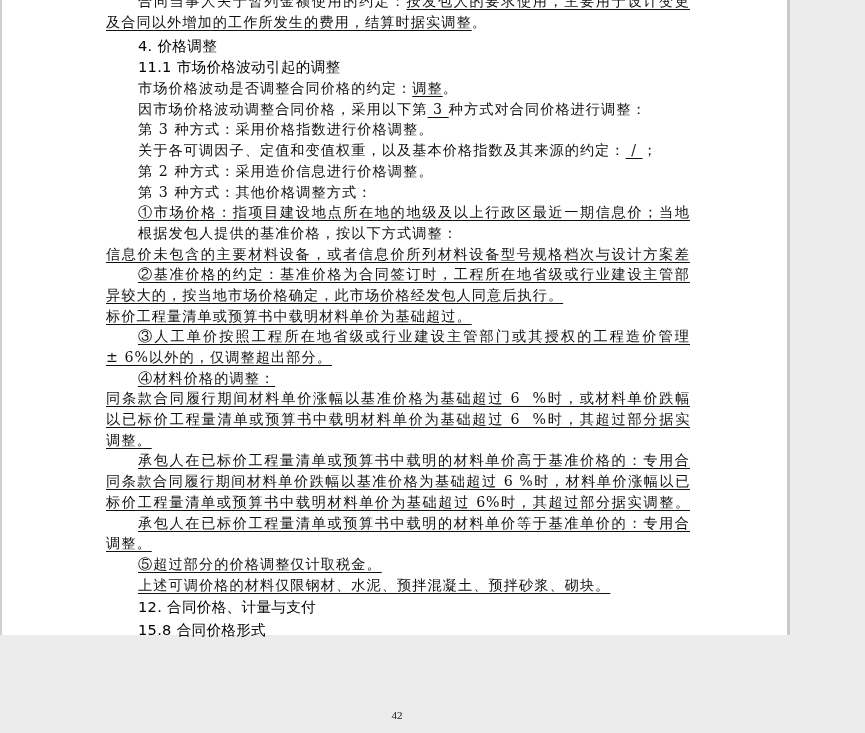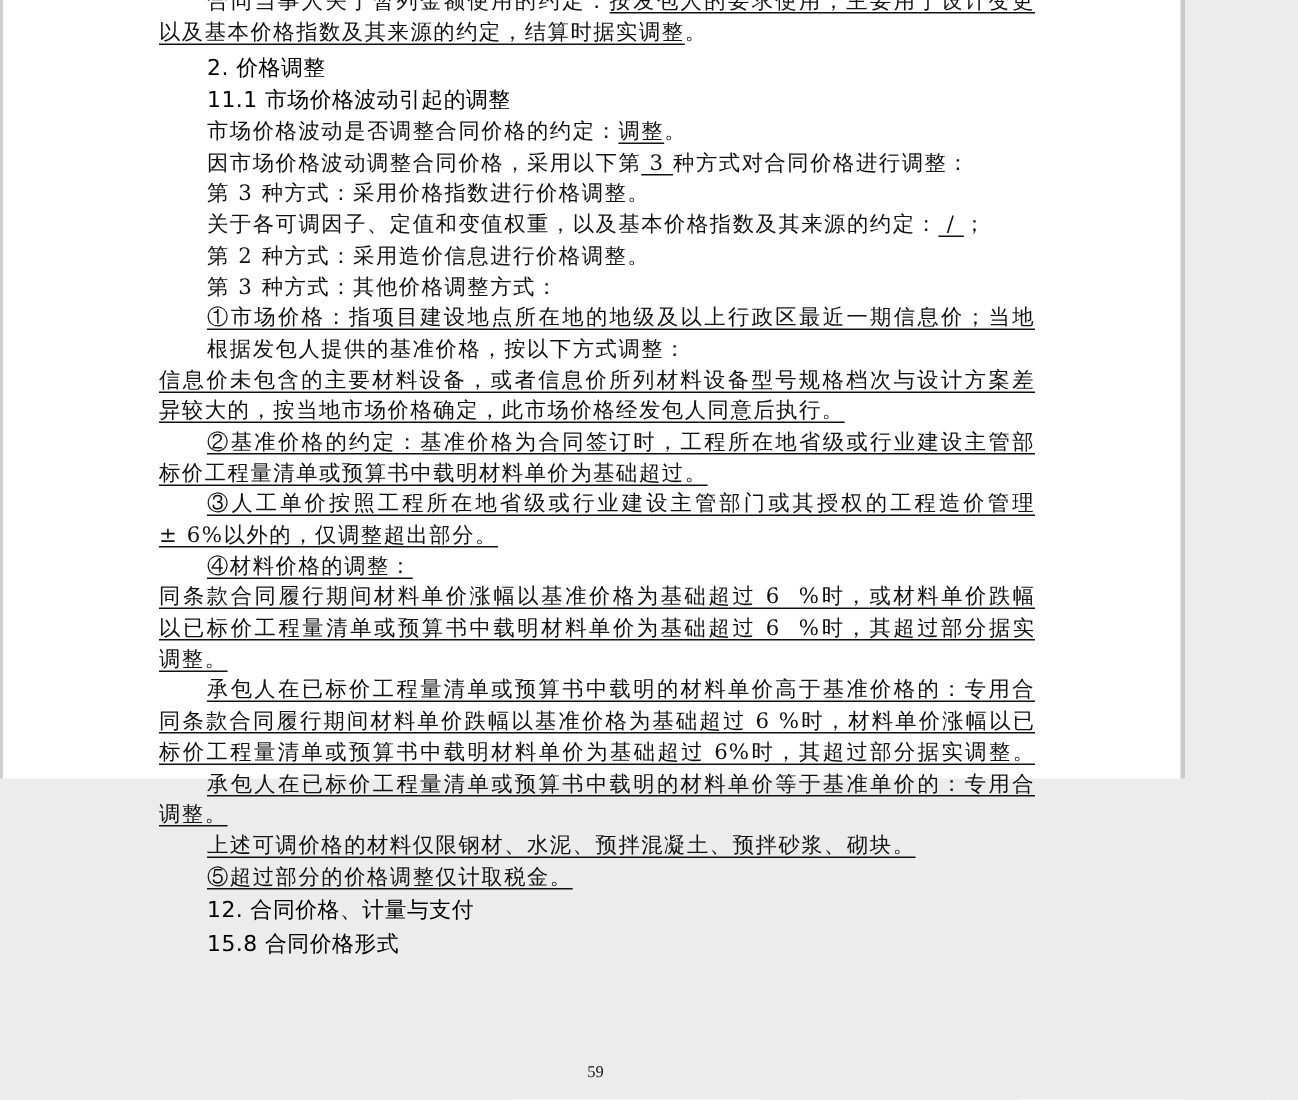--- a/index.html
+++ b/index.html
@@ -3,21 +3,21 @@
 <meta charset="utf-8">
 <style>
   html, body { margin:0; padding:0; }
   body {
     width:865px; height:733px; overflow:hidden; position:relative;
     background:#ececec;
     font-family:"DejaVu Serif", "Liberation Serif", serif;
     color:#111;
   }
   .page {
-    position:absolute; left:0; top:0; width:790px; height:519px;
+    position:absolute; left:0; top:0; width:790px; height:635px;
     background:#ffffff;
     border-left:2px solid #cfcfcf;
     border-right:3px solid #cacaca;
     box-sizing:border-box;
   }
   .content {
     position:absolute; left:104px; top:-9px; width:584px;
   }
   .line {
     height:20.7px; line-height:20.7px;
@@ -43,24 +43,24 @@
 <body>
 
 <div class="page">
   <div class="content">
 
     <div class="line indent just">
       <span>合同当事人关于暂列金额使用的约定：</span><span class="u">按发包人的要求使用，主要用于设计变更</span>
     </div>
 
     <div class="line">
-      <span class="u">以及基本价格指数及其来源的约定，结算时据实调整</span><span>。</span>
+      <span class="u">及合同以外增加的工作所发生的费用，结算时据实调整</span><span>。</span>
     </div>
 
-    <div class="line heading h-lg" style="margin-top:2px">2. 价格调整</div>
+    <div class="line heading h-lg" style="margin-top:2px">4. 价格调整</div>
 
     <div class="line heading">11.1 市场价格波动引起的调整</div>
 
     <div class="line indent">
       <span>市场价格波动是否调整合同价格的约定：</span><span class="u">调整</span><span>。</span>
     </div>
 
     <div class="line indent">
       <span>因市场价格波动调整合同价格，采用以下第</span><span class="blank-fill" style="white-space:pre"> 3 </span><span>种方式对合同价格进行调整：</span>
     </div>
@@ -72,44 +72,44 @@
     </div>
 
     <div class="line indent">第 2 种方式：采用造价信息进行价格调整。</div>
 
     <div class="line indent">第 3 种方式：其他价格调整方式：</div>
 
     <div class="line indent just"><span class="u">①市场价格：指项目建设地点所在地的地级及以上行政区最近一期信息价；当地</span></div>
 
     <div class="line indent">根据发包人提供的基准价格，按以下方式调整：</div>
     <div class="line just"><span class="u">信息价未包含的主要材料设备，或者信息价所列材料设备型号规格档次与设计方案差</span></div>
+    <div class="line indent just"><span class="u">②基准价格的约定：基准价格为合同签订时，工程所在地省级或行业建设主管部</span></div>
+
     <div class="line"><span class="u">异较大的，按当地市场价格确定，此市场价格经发包人同意后执行。</span></div>
-
-    <div class="line indent just"><span class="u">②基准价格的约定：基准价格为合同签订时，工程所在地省级或行业建设主管部</span></div>
     <div class="line"><span class="u">标价工程量清单或预算书中载明材料单价为基础超过。</span></div>
 
     <div class="line indent just"><span class="u">③人工单价按照工程所在地省级或行业建设主管部门或其授权的工程造价管理</span></div>
     <div class="line"><span class="u">± 6%以外的，仅调整超出部分。</span></div>
 
     <div class="line indent"><span class="u">④材料价格的调整：</span></div>
 
     <div class="line just" style="letter-spacing:0.6px; white-space:pre"><span class="u">同条款合同履行期间材料单价涨幅以基准价格为基础超过 6  %时，或材料单价跌幅</span></div>
     <div class="line just" style="letter-spacing:0.6px; white-space:pre"><span class="u">以已标价工程量清单或预算书中载明材料单价为基础超过 6  %时，其超过部分据实</span></div>
     <div class="line"><span class="u">调整。</span></div>
 
     <div class="line indent just"><span class="u">承包人在已标价工程量清单或预算书中载明的材料单价高于基准价格的：专用合</span></div>
     <div class="line just" style="letter-spacing:0.6px"><span class="u">同条款合同履行期间材料单价跌幅以基准价格为基础超过 6 %时，材料单价涨幅以已</span></div>
     <div class="line just" style="letter-spacing:0.7px"><span class="u">标价工程量清单或预算书中载明材料单价为基础超过 6%时，其超过部分据实调整。</span></div>
 
     <div class="line indent just"><span class="u">承包人在已标价工程量清单或预算书中载明的材料单价等于基准单价的：专用合</span></div>
     <div class="line"><span class="u">调整。</span></div>
 
+    <div class="line indent"><span class="u">⑤超过部分的价格调整仅计取税金。</span></div>
     <div class="line indent"><span class="u">上述可调价格的材料仅限钢材、水泥、预拌混凝土、预拌砂浆、砌块。</span></div>
-    <div class="line indent"><span class="u">⑤超过部分的价格调整仅计取税金。</span></div>
 
     <div class="line heading h-lg">12. 合同价格、计量与支付</div>
     <div class="line heading h-lg">15.8 合同价格形式</div>
   </div>
 
-  <div class="page-number">59</div>
+  <div class="page-number">42</div>
 </div>
 
 <div style="position:absolute; left:790px; top:0; width:75px; height:733px; background:#ececec;"></div>
 
 </body></html>

